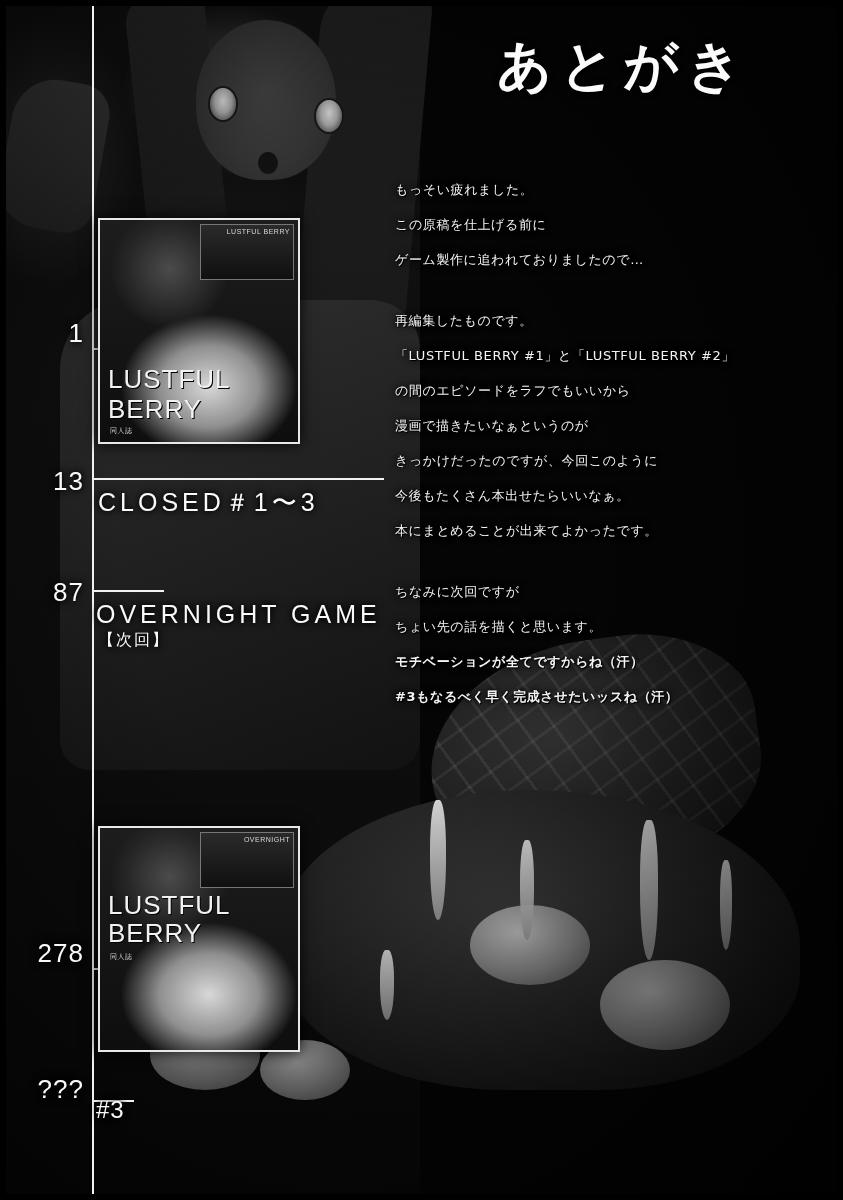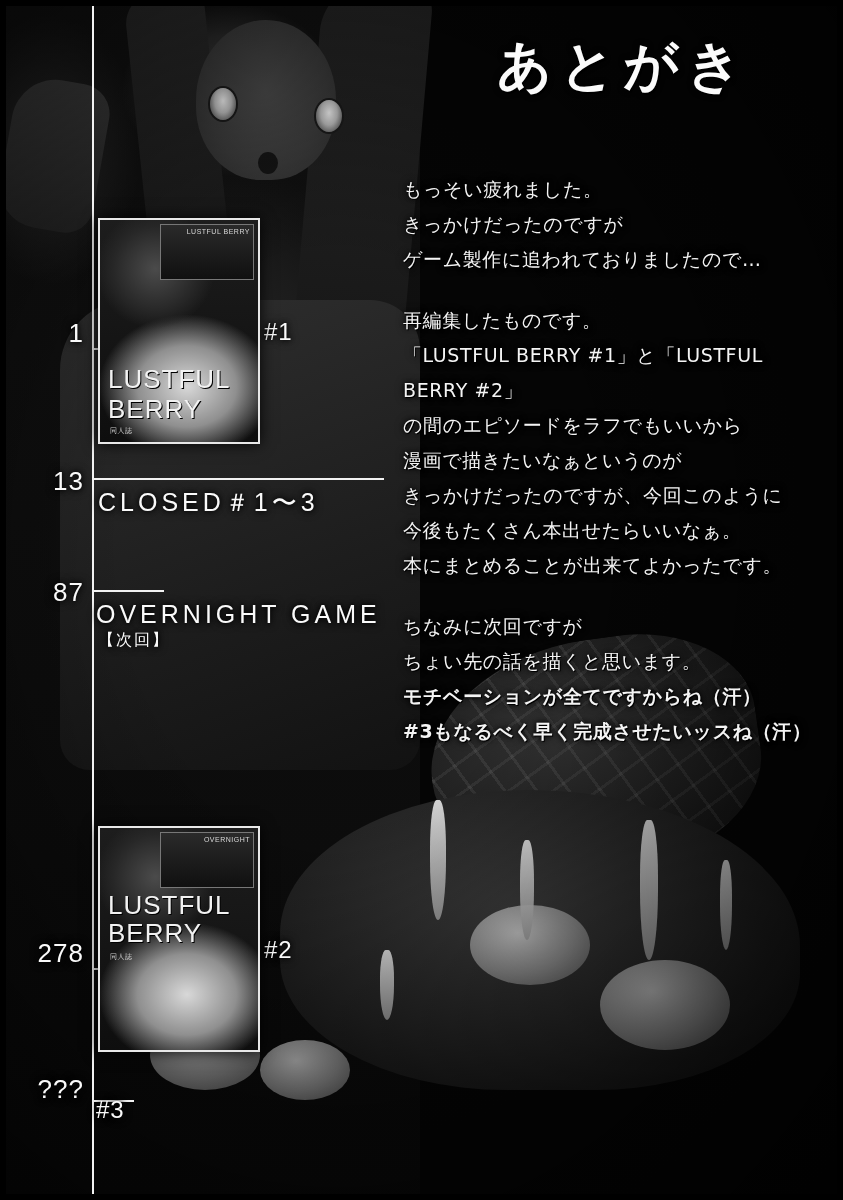--- a/index.html
+++ b/index.html
@@ -180,20 +180,21 @@
     text-shadow: 0 0 5px #000, 0 0 10px #000;
   }
 
   
   .cover {
     position: absolute;
     border: 2px solid #e8e8e8;
     background: #111;
     overflow: hidden;
     box-shadow: 0 0 14px rgba(0,0,0,0.9);
+    padding-left: 40px;
   }
   .cover .cover-art {
     position: absolute;
     inset: 0;
     background:
       radial-gradient(ellipse 70px 70px at 35% 22%, #4b4b4b 0%, #272727 60%, rgba(0,0,0,0) 85%),
       radial-gradient(ellipse 110px 90px at 55% 75%, #d8d8d8 0%, #8f8f8f 45%, rgba(0,0,0,0) 80%),
       linear-gradient(180deg, #1d1d1d 0%, #0e0e0e 100%);
   }
   .cover .cover-band {
@@ -244,25 +245,24 @@
     color: #fbfbfb;
     text-shadow: 0 0 6px #000, 2px 2px 0 #000;
   }
   .afterword-body {
     position: absolute;
     left: 395px;
     top: 172px;
     width: 430px;
     color: #f4f4f4;
     font-family: "DejaVu Sans", sans-serif;
-    font-size: 19px;
+    font-size: 13px;
     line-height: 35px;
     letter-spacing: 0.6px;
     text-shadow: 0 0 4px #000, 0 0 8px #000, 1px 1px 0 #000;
-    margin-left: 8px;
   }
   .afterword-body p {
     margin: 0;
   }
   .afterword-body .gap {
     height: 26px;
   }
   .afterword-body .bold {
     font-weight: bold;
   }
@@ -336,21 +336,21 @@
   </div>
 
   <div class="toc-page" style="left:0; top:1074px; width:84px;">???</div>
   <div class="toc-line" style="left:94px; top:1100px; width:40px;"></div>
   <div class="toc-tag" style="left:96px; top:1096px;">#3</div>
 
   <div class="afterword-title">あとがき</div>
 
   <div class="afterword-body">
     <p>もっそい疲れました。</p>
-    <p>きっかけだったのですが</p>
+    <p>この原稿を仕上げる前に</p>
     <p>ゲーム製作に追われておりましたので…</p>
     <div class="gap"></div>
     <p>再編集したものです。</p>
     <p>「LUSTFUL BERRY #1」と「LUSTFUL BERRY #2」</p>
     <p>の間のエピソードをラフでもいいから</p>
     <p>漫画で描きたいなぁというのが</p>
     <p>きっかけだったのですが、今回このように</p>
     <p>今後もたくさん本出せたらいいなぁ。</p>
     <p>本にまとめることが出来てよかったです。</p>
     <div class="gap"></div>

